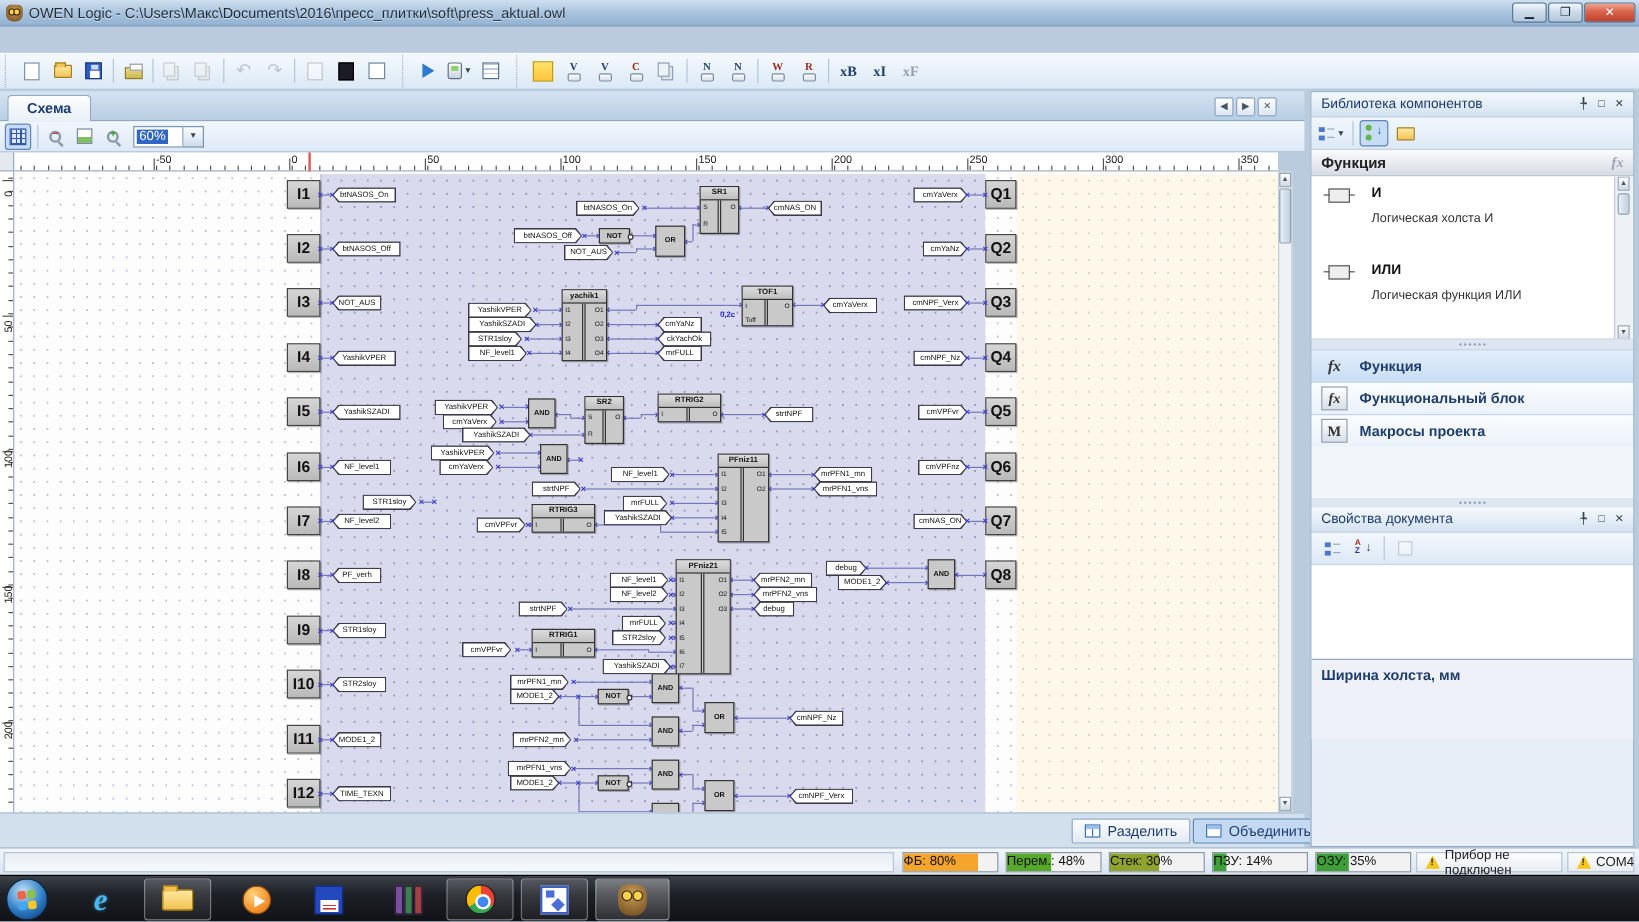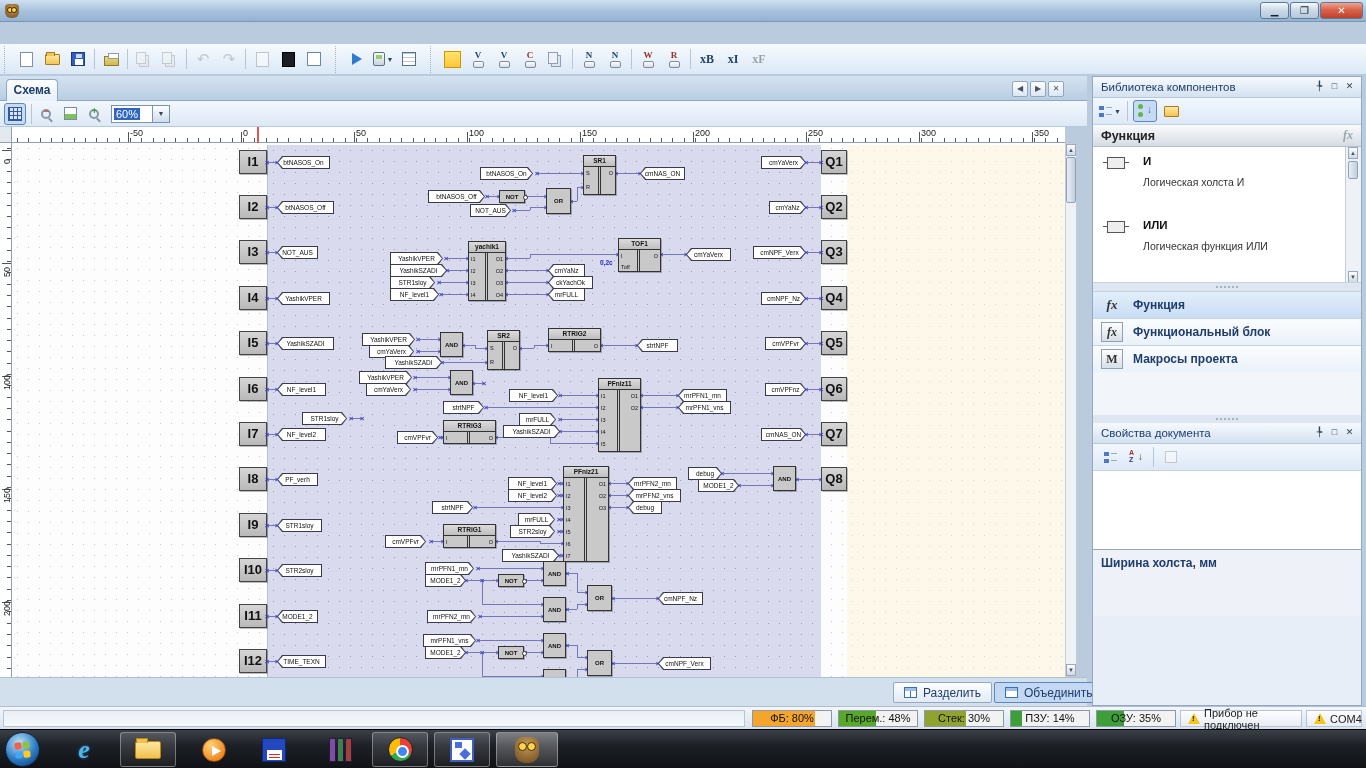--- a/index.html
+++ b/index.html
@@ -56,21 +56,21 @@
   .ic-A { width:17px; height:17px; background:linear-gradient(#ffe46a,#fcc63d); border:1px solid #c79a00; color:#222; font:bold 12px "Liberation Sans",sans-serif; text-align:center; line-height:16px; }
   .ltr { display:flex; flex-direction:column; align-items:center; line-height:8px; }
   .ltr .l { font:bold 9px "Liberation Serif",serif; color:#23436b; }
   .ltr .l.red { color:#9c2f24; }
   .ltr .pad { width:11px; height:7px; border:1px solid #7a8ca0; border-radius:2px; background:linear-gradient(#fdfdfd,#d7dfe8); margin-top:1px; }
   .ltr .big { font:bold 12px "Liberation Serif",serif; color:#23436b; }
 
   
   #tabrow { position:absolute; left:0; top:76px; width:1087px; height:25px;
     background:linear-gradient(#d5e2f0,#b9cee3); border-bottom:1px solid #8fa9c4; }
-  #tab-schema { position:absolute; left:6px; top:3px; width:52px; height:22px;
+  #tab-schema { position:absolute; left:6px; top:3px; width:70px; height:22px;
     background:linear-gradient(#fdfeff,#e8f0f9); border:1px solid #8fa9c4; border-bottom:none; border-radius:4px 4px 0 0;
     font-size:12px; font-weight:bold; color:#1e3c6e; text-align:center; line-height:21px; }
   .tabnav { position:absolute; top:5px; width:16px; height:16px; border:1px solid #8fa9c4; border-radius:2px;
     background:linear-gradient(#fff,#dbe6f2); font-size:8px; color:#456; text-align:center; line-height:14px; }
 
   #canvasbar { position:absolute; left:0; top:101px; width:1087px; height:26px;
     background:linear-gradient(#f2f7fd,#dde9f6); border-bottom:1px solid #b7c9dc; display:flex; align-items:center; padding-left:4px; }
   .cbtn { width:22px; height:22px; border-radius:3px; margin-right:2px; display:flex; align-items:center; justify-content:center; position:relative; }
   .cbtn.pressed { background:#c6dcf5; border:1px solid #5f87b8; }
   .ic-gridbtn { width:14px; height:14px; background:repeating-linear-gradient(0deg,#3458a8 0 1px,transparent 1px 4px),repeating-linear-gradient(90deg,#3458a8 0 1px,transparent 1px 4px),#dbe6f6; border:1px solid #3458a8; }
@@ -184,21 +184,21 @@
   .tri { display:inline-block; width:0; height:0; border-left:7px solid transparent; border-bottom:7px solid #333; margin-right:6px; }
   #propfill { background:#fff; height:78px; }
   #propdesc { height:67px; background:#eef2f8; border-top:1px solid #98a6b8; padding:6px 8px; font-size:12px; font-weight:bold; color:#1e3c6e; }
 
   
   #statusbar { position:absolute; left:0; top:706px; width:1366px; height:23px;
     background:linear-gradient(#f3f7fc,#d8e3ef); border-top:1px solid #aebfd2; }
   #status-empty { position:absolute; left:3px; top:3px; width:742px; height:17px; border:1px solid #b6c4d4; background:linear-gradient(#e9eef5,#f6f9fc); }
   .meter { position:absolute; top:3px; width:80px; height:17px; border:1px solid #8a98a8; background:#f2f2f2; overflow:hidden; }
   .meter .fill { position:absolute; left:0; top:0; bottom:0; }
-  .meter .mlab { position:absolute; inset:0; font-size:11px; line-height:15px; text-align:center; color:#111; }
+  .meter .mlab { position:absolute; inset:0; font-size:11px; line-height:15px; color:#111; }
   .alert { position:absolute; top:3px; height:17px; border:1px solid #b6c4d4; background:linear-gradient(#fdfdfe,#e8edf4);
     display:flex; align-items:center; gap:4px; padding:0 7px; font-size:11px; color:#222; }
   .warn { width:0; height:0; border-left:6px solid transparent; border-right:6px solid transparent; border-bottom:11px solid #f5c518; position:relative; }
   .warn::after { content:"!"; position:absolute; left:-2px; top:1px; font:bold 8px "Liberation Sans",sans-serif; color:#222; }
 
   
   #taskbar { position:absolute; left:0; top:729px; width:1366px; height:39px;
     background:linear-gradient(#3b4048,#1d2026 40%,#101216); border-top:1px solid #000; }
   #startorb { position:absolute; left:5px; top:2px; width:35px; height:35px; border-radius:50%;
     background:radial-gradient(circle at 40% 30%, #bfe3f7, #2d7bc4 55%, #123e78 90%); border:1px solid #0a2440; }
@@ -247,20 +247,21 @@
   .tr-vol::after { content:")"; position:absolute; left:13px; top:-4px; color:#f0f0f0; font-size:12px; }
   #clock { color:#fff; font-size:11.5px; text-align:right; margin-right:10px; line-height:14px; }
 </style>
 </head>
 <body>
 
 <div id="stage">
 
   <div id="titlebar">
     <div id="app-icon"></div>
+    <span id="title-text">OWEN Logic - C:\Users\Макс\Documents\2016\пресс_плитки\soft\press_aktual.owl</span>
     <div id="win-controls">
       <div class="winbtn">▁</div>
       <div class="winbtn">❐</div>
       <div class="winbtn close">✕</div>
     </div>
   </div>
 
 
   <div id="toolbar">
       <div class="tgroup">

